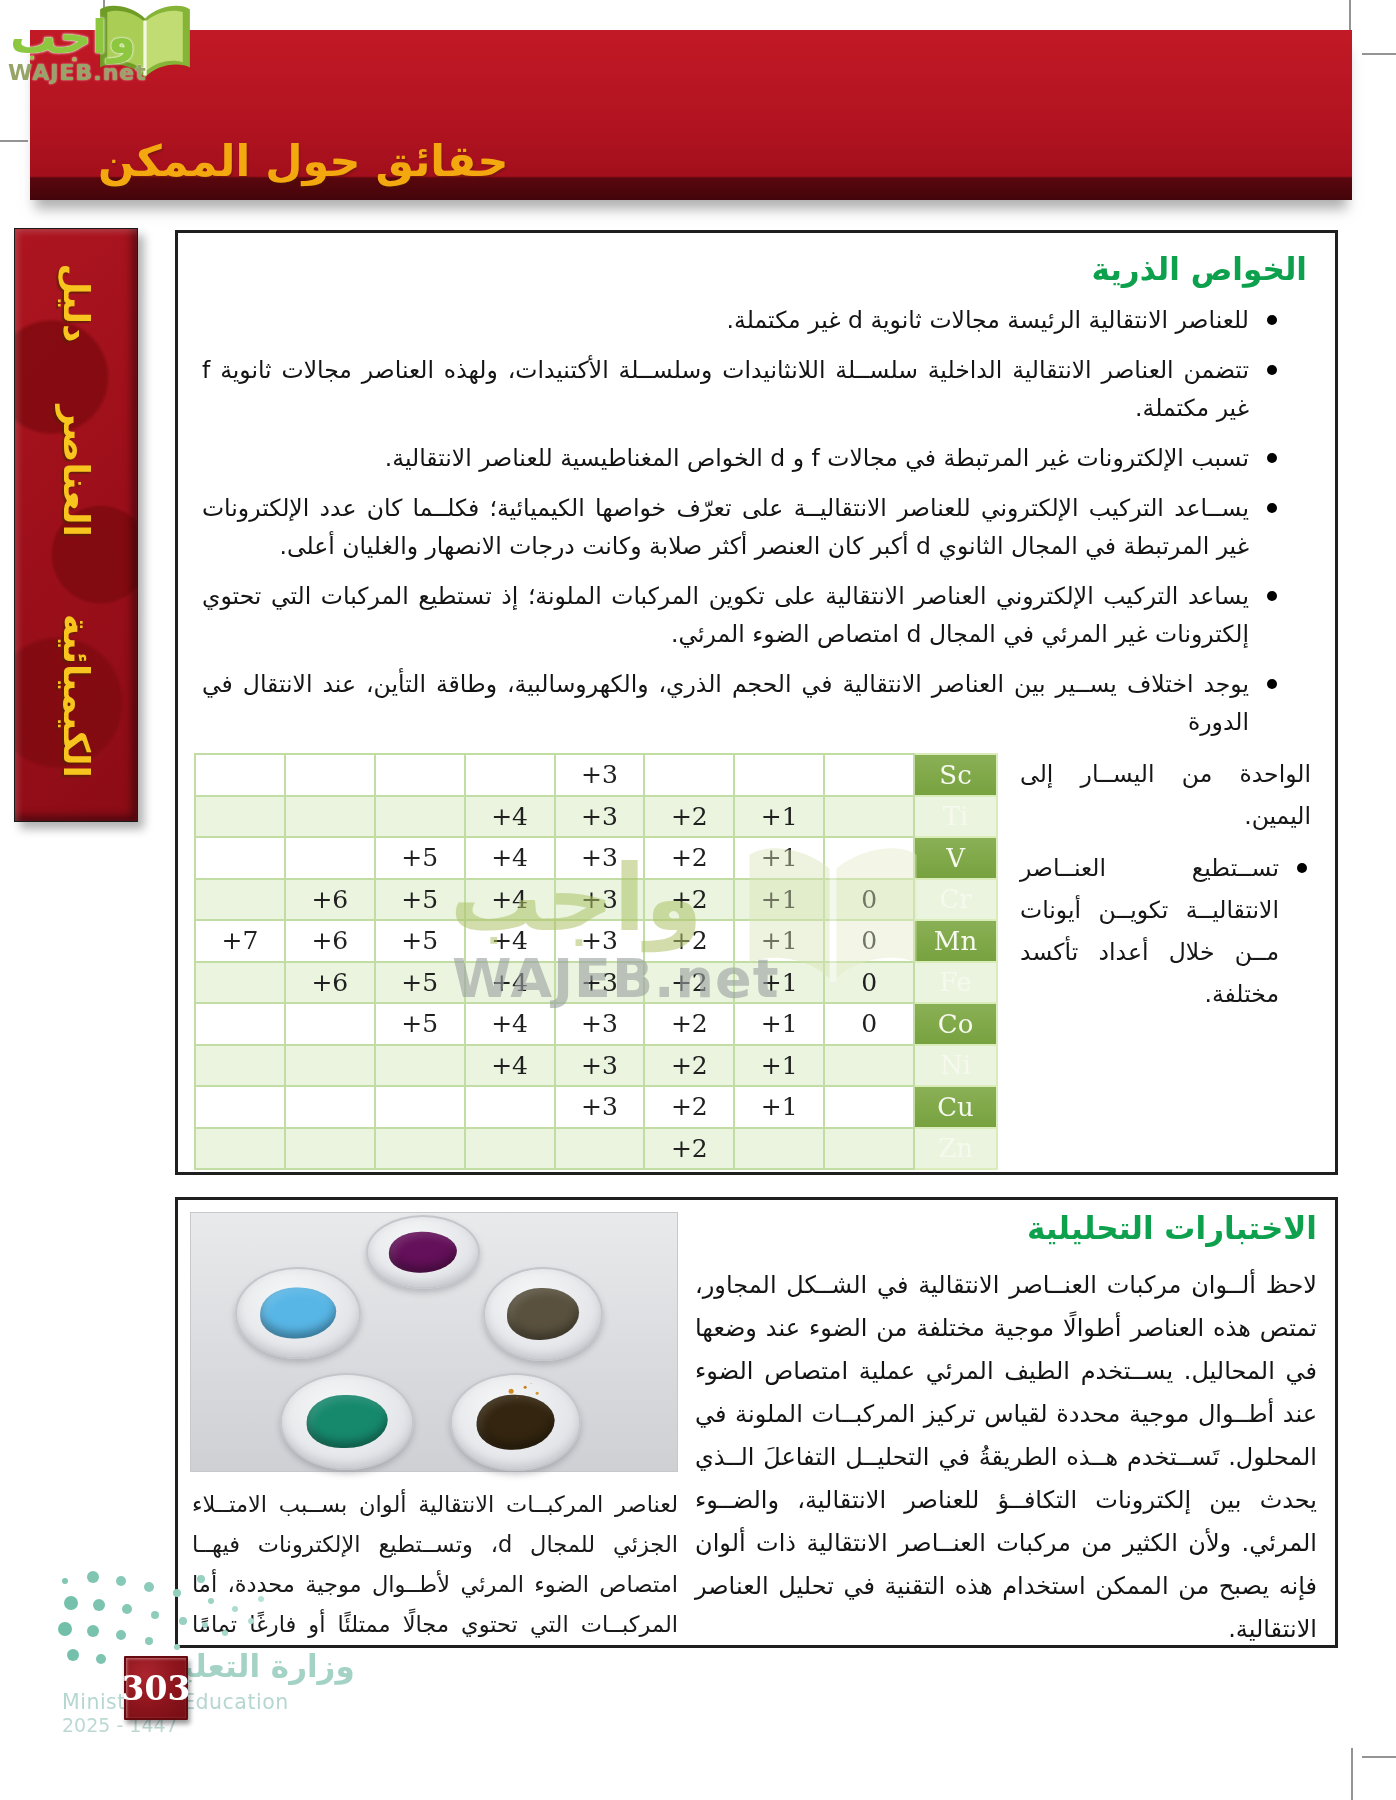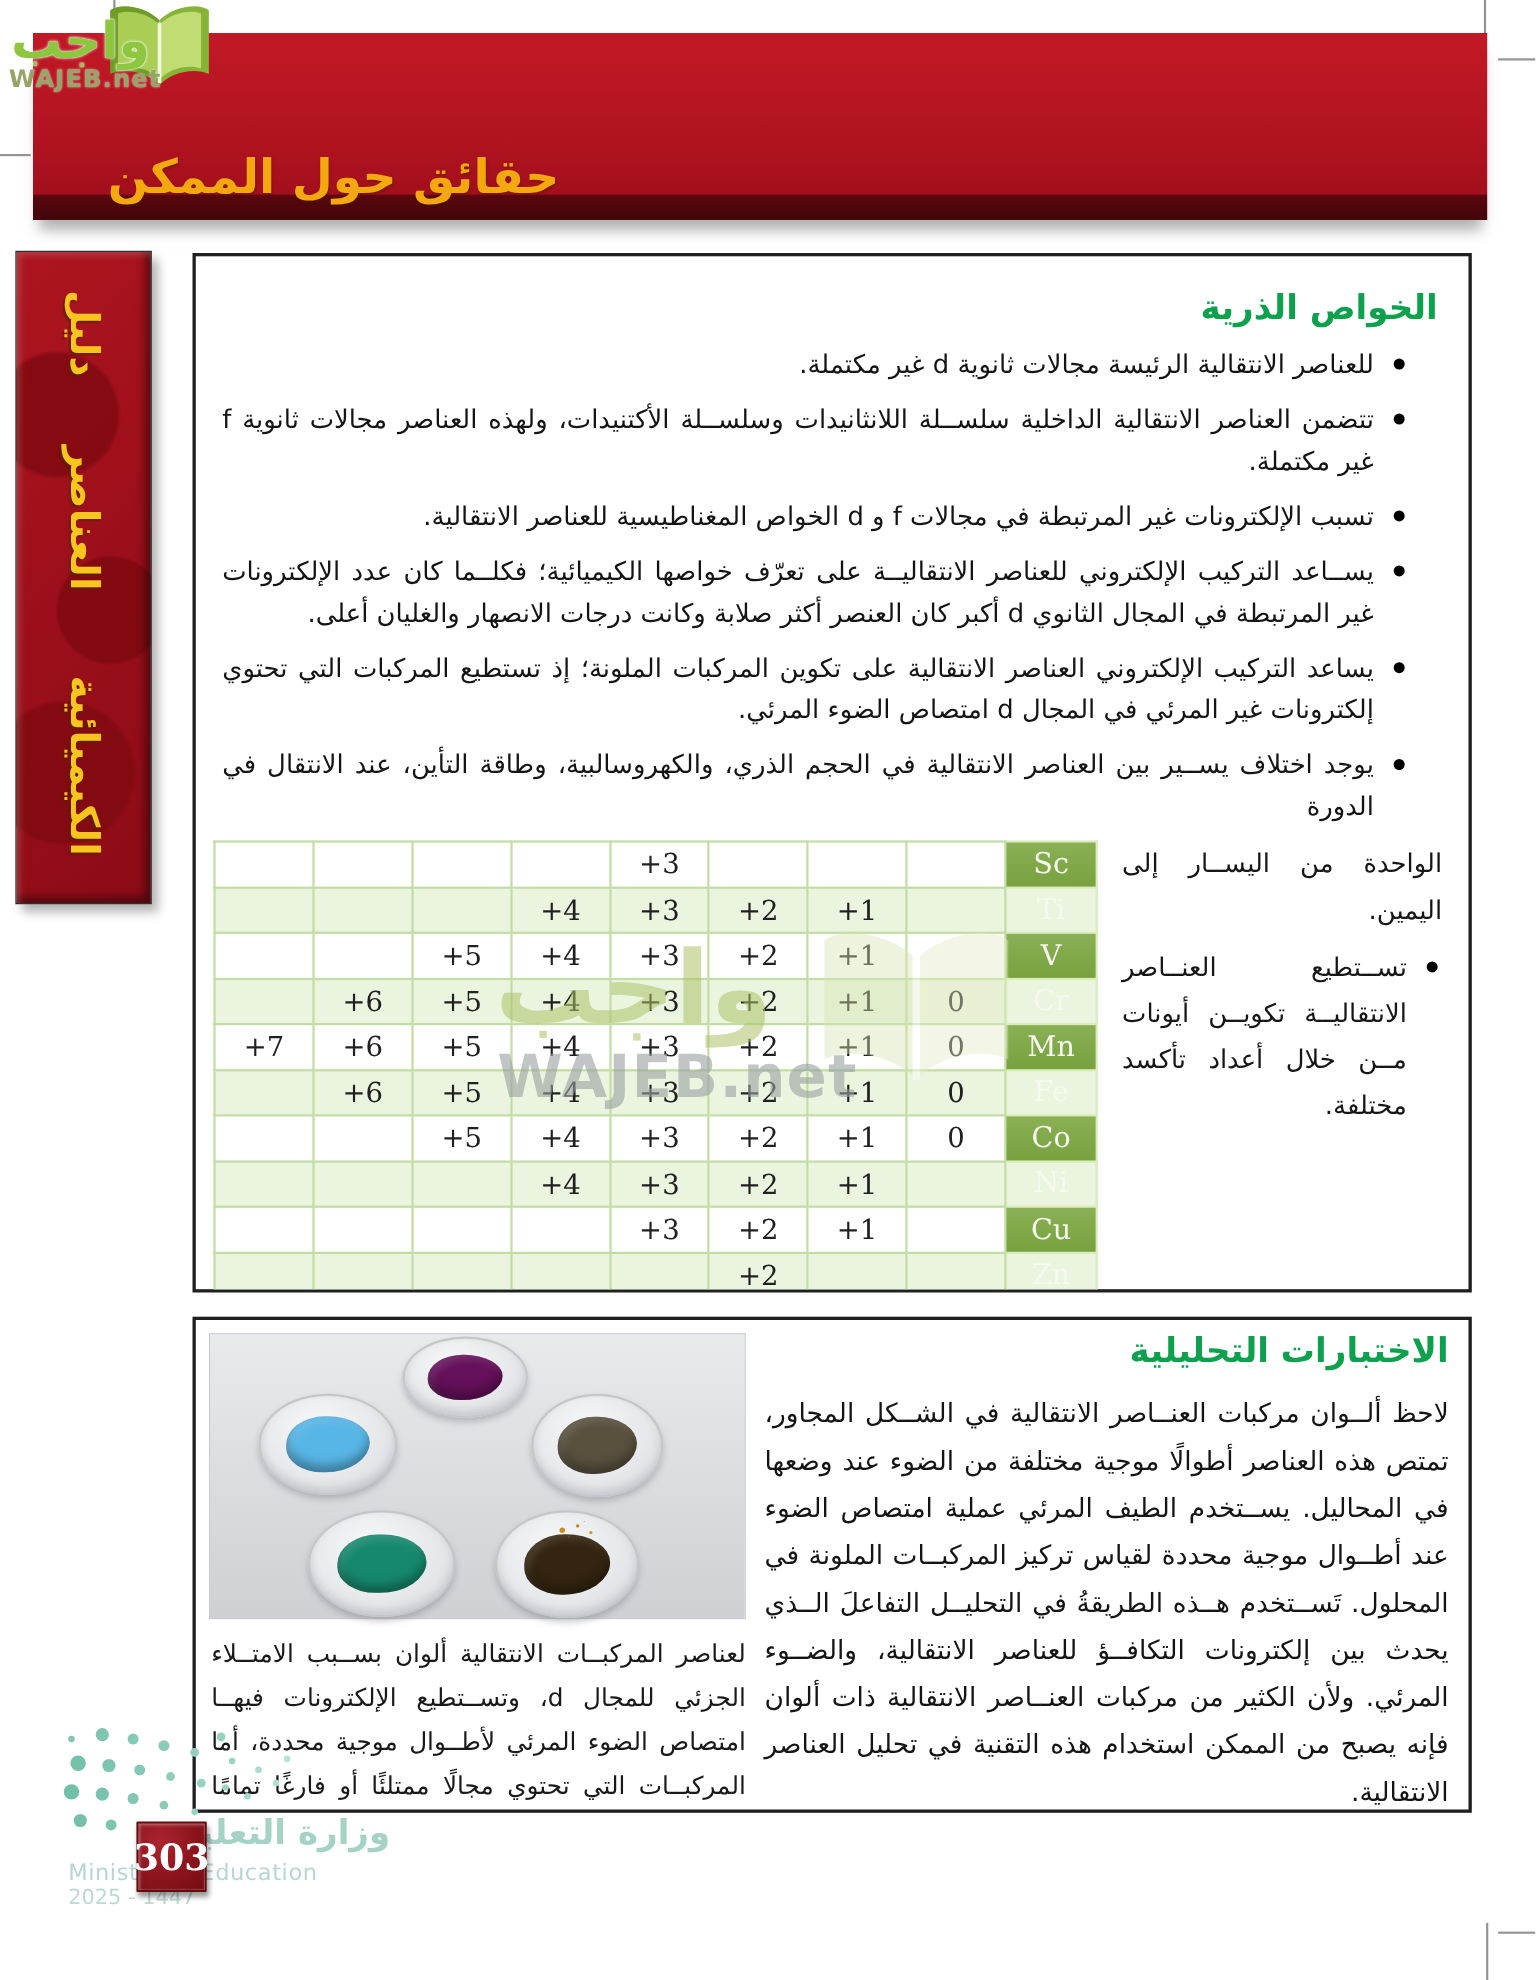--- a/index.html
+++ b/index.html
@@ -55,21 +55,21 @@
   .w3 { height:242px; }
   
   .box {
     position:absolute; left:175px; width:1163px;
     background:#fff; border:3px solid #1f1f1f; overflow:hidden;
   }
   .box1 { top:230px; height:945px; padding:10px 22px 8px 16px; }
   .box2 { top:1197px; height:451px; }
   .green-head {
     color:#0da14e; font-size:31px; font-weight:bold; text-align:right;
-    margin:19px 6px 14px 0; direction:rtl;
+    margin:8px 6px 14px 0; direction:rtl;
   }
   
   ul.bullets { list-style:none; direction:rtl; padding:0 30px 0 8px; }
   ul.bullets li {
     position:relative; font-size:23.5px; line-height:38px; text-align:justify;
     margin-bottom:12px; padding-right:34px; color:#141414;
   }
   ul.bullets li::before {
     content:""; position:absolute; right:6px; top:14px;
     width:10px; height:10px; border-radius:50%; background:#000;

